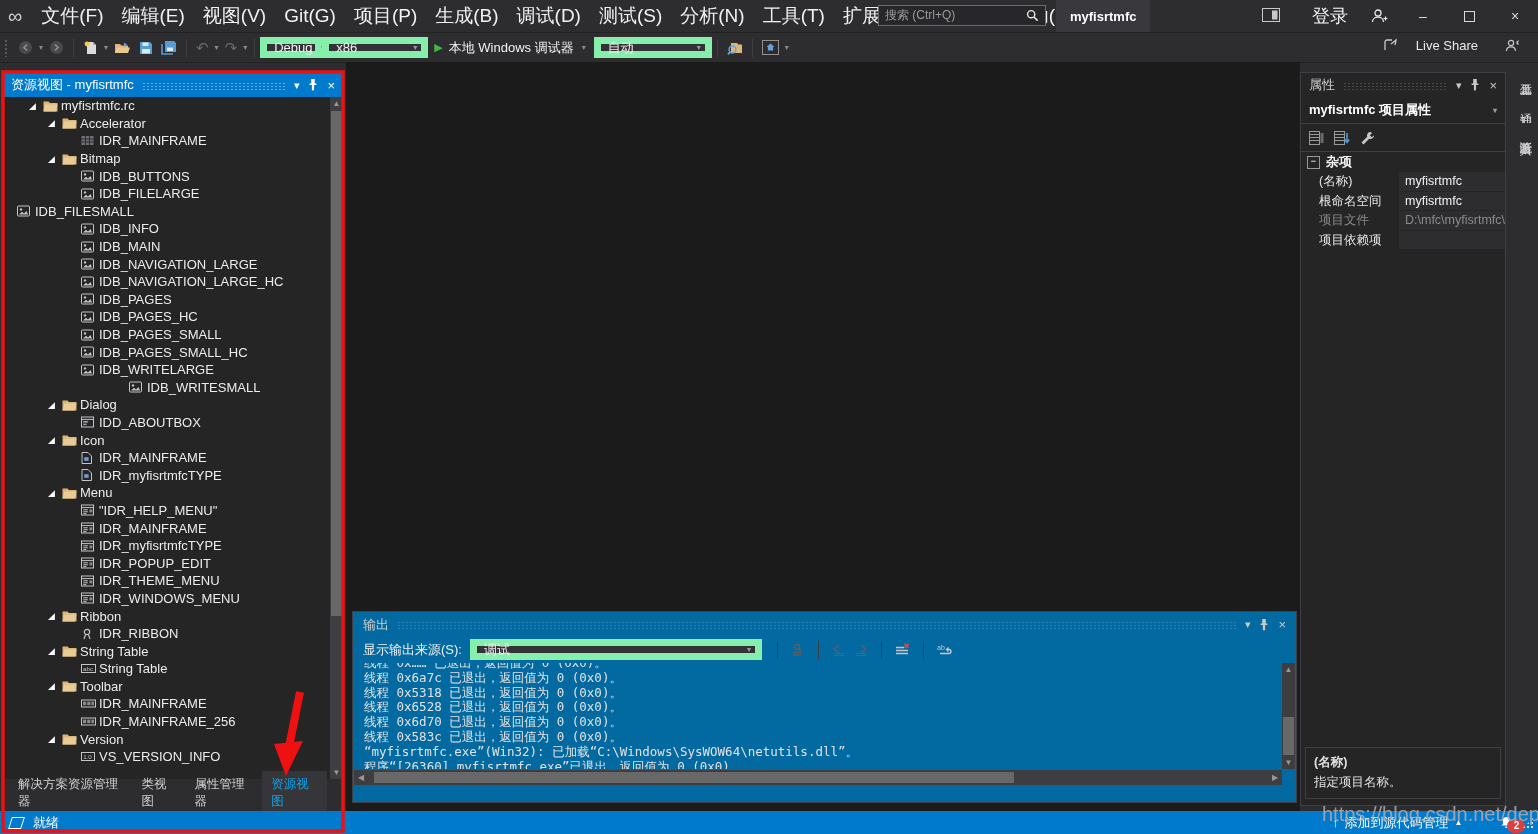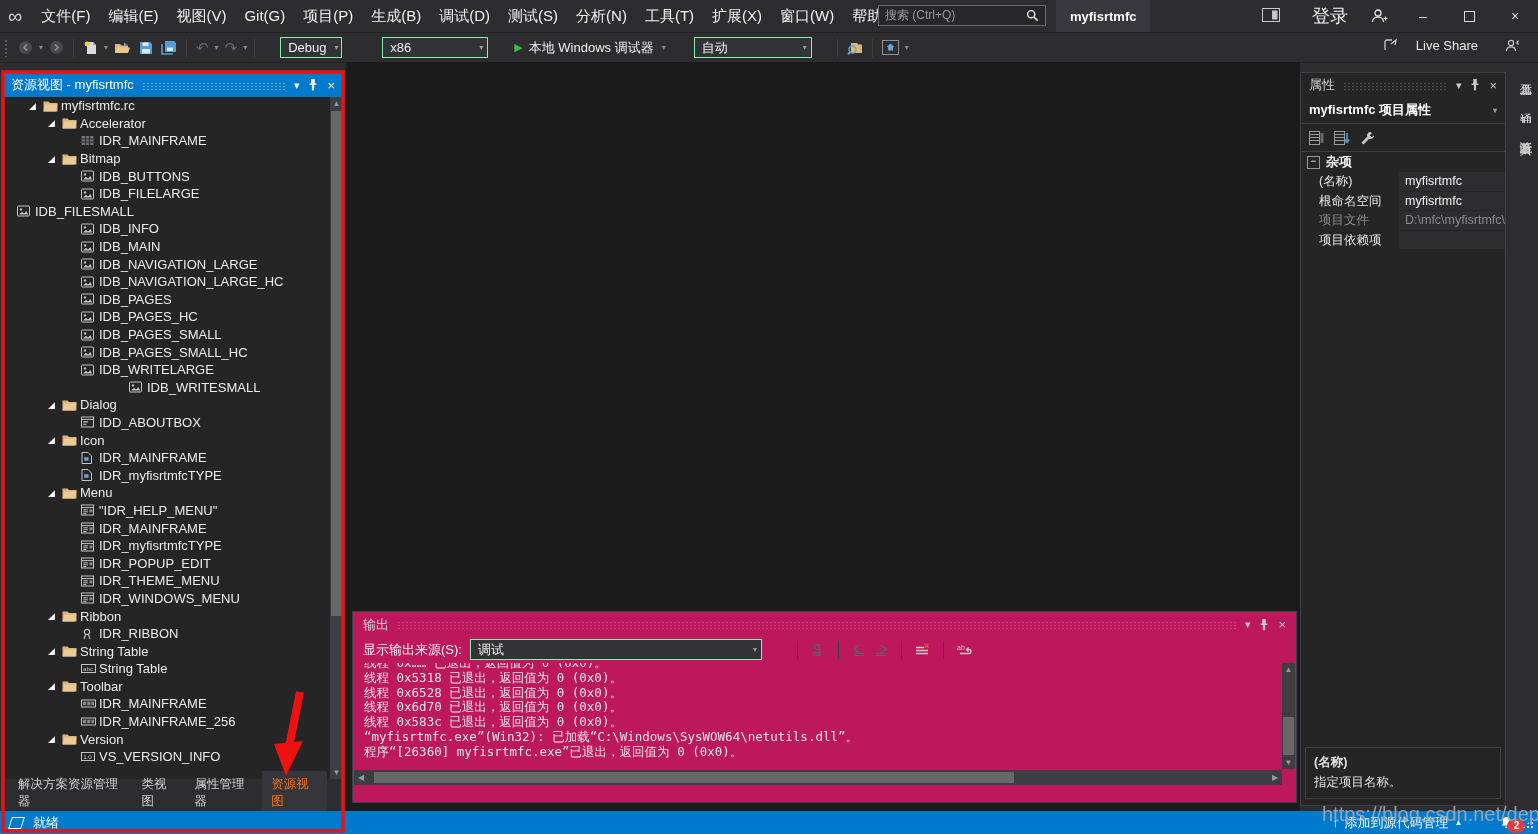--- a/index.html
+++ b/index.html
@@ -2,36 +2,36 @@
 <html><head>
 <meta charset="utf-8">
 <style>
   html,body{margin:0;padding:0;}
   body{width:1538px;height:834px;position:relative;overflow:hidden;background:#2d2d30;
        font-family:"Liberation Sans",sans-serif;color:#f1f1f1;-webkit-font-smoothing:antialiased;}
   
   .titlebar{position:absolute;left:0;top:0;width:1538px;height:32px;background:#2d2d30;display:flex;align-items:center;border-bottom:1px solid #222224;}
   .vslogo{font-size:20px;color:#cfcfd6;margin:0 10px 0 8px;line-height:1;}
   .menubar{display:flex;align-items:center;height:100%;}
-  .menu-item{font-size:15px;color:#f1f1f1;padding:0 9px;line-height:32px;cursor:default;}
+  .menu-item{font-size:19px;color:#f1f1f1;padding:0 9px;line-height:32px;cursor:default;}
   .search{position:absolute;left:878px;top:5px;width:168px;height:21px;background:#27272b;border:1px solid #6a6a6e;display:flex;align-items:center;justify-content:space-between;padding:0 6px;box-sizing:border-box;}
   .search-ph{font-size:12px;color:#9a9a9a;}
   .wintitle{position:absolute;left:1056px;top:0;height:32px;display:flex;align-items:center;padding:0 14px;background:#39393d;font-size:13px;font-weight:bold;color:#ffffff;}
   .preview-ic{position:absolute;left:1262px;top:8px;}
   .signin{position:absolute;left:1312px;top:0;height:32px;display:flex;align-items:center;gap:22px;font-size:18px;}
   .winbtns{position:absolute;right:0;top:0;height:32px;display:flex;}
   .winbtn{width:46px;height:32px;display:flex;align-items:center;justify-content:center;color:#d8d8d8;font-size:14px;}
   .maxbox{width:9px;height:9px;border:1px solid #d8d8d8;display:inline-block;}
   
   .toolbar{position:absolute;left:0;top:33px;width:1538px;height:29px;background:#2d2d30;display:flex;align-items:center;border-bottom:1px solid #222224;}
   .grip{width:4px;height:18px;margin:0 6px 0 4px;background-image:radial-gradient(circle,#5a5a5e 1px,transparent 1px);background-size:4px 4px;}
   .tbtn{display:flex;align-items:center;justify-content:center;padding:0 4px;height:24px;}
   .tsep{width:1px;height:18px;background:#3f3f46;margin:0 5px;}
   .ddsmall{font-size:8px;color:#8a8a8a;padding:0 2px;}
-  .combo{height:21px;background:#333337;border:1px solid #86efac;display:flex;align-items:center;justify-content:space-between;font-size:13px;color:#f1f1f1;padding:0 4px 0 7px;box-sizing:border-box;margin:0 20px;}
+  .combo{height:21px;background:#333337;border:7px solid #86efac;display:flex;align-items:center;justify-content:space-between;font-size:13px;color:#f1f1f1;padding:0 4px 0 7px;box-sizing:border-box;margin:0 0;}
   .combo .ca{font-size:8px;color:#9a9a9a;margin-left:8px;}
   .runbtn{display:flex;align-items:center;gap:6px;margin:0 6px;font-size:13px;color:#f1f1f1;}
   .play{color:#3fba41;font-size:11px;}
   .liveshare{position:absolute;right:60px;top:38px;display:flex;align-items:flex-start;gap:18px;font-size:13px;color:#e8e8e8;}
   .feedback{position:absolute;right:18px;top:38px;}
   
   .left-panel{position:absolute;left:3px;top:73px;width:340px;height:706px;background:#252526;}
   .panel-hdr{height:24px;display:flex;align-items:center;padding:0 4px 0 8px;font-size:13px;box-sizing:border-box;}
   .panel-hdr.active{background:#007acc;color:#ffffff;}
   .panel-hdr.inactive{background:#252526;color:#d0d0d0;}
@@ -42,25 +42,25 @@
   .tree{position:absolute;left:0;top:24px;right:0;bottom:0;overflow:hidden;background:#252526;}
   .tree-row{height:17.6px;display:flex;align-items:center;font-size:13px;color:#ececec;white-space:nowrap;}
   .tree-arrow{width:14px;font-size:9px;color:#fbfbfb;text-align:left;flex:none;}
   .tree-ic{width:18px;flex:none;display:flex;align-items:center;}
   .vsb{position:absolute;right:0;top:0;width:13px;bottom:0;background:#3e3e42;}
   .vsb .ar{position:absolute;left:0;width:13px;height:13px;color:#999;font-size:8px;text-align:center;line-height:13px;}
   .vsb .thumb{position:absolute;left:1px;width:11px;background:#686868;}
   
   .bottom-tabs{position:absolute;left:3px;top:779px;width:324px;height:28px;background:#2d2d30;display:flex;align-items:center;padding-left:6px;box-sizing:border-box;}
   .btab{font-size:12.5px;color:#d0d0d0;padding:5px 9px;}
-  .btab.active{color:#f97316;background:#35353a;}
+  .btab.active{color:#0ea5e9;background:#35353a;}
   
   .editor{position:absolute;left:346px;top:62px;width:954px;height:749px;background:#1b1b1c;}
   
-  .output{position:absolute;left:352px;top:611px;width:945px;height:192px;background:#be185d;border:1px solid #3f3f46;box-sizing:border-box;}
+  .output{position:absolute;left:352px;top:611px;width:945px;height:192px;background:#0369a1;border:1px solid #3f3f46;box-sizing:border-box;}
   .out-hdr{height:25px;display:flex;align-items:center;padding:0 6px 0 10px;font-size:13px;color:#d0d0d0;}
   .srcrow{height:25px;display:flex;align-items:center;padding-left:10px;font-size:13px;color:#f1f1f1;}
   .srccombo{width:292px;margin-left:8px;}
   .oicons{display:flex;align-items:center;margin-left:10px;gap:8px;}
   .outtext{position:absolute;left:1px;top:51px;right:14px;bottom:33px;overflow:hidden;font-family:"DejaVu Sans Mono",monospace;font-size:12.5px;color:#e2e2e2;}
   .outlines{position:relative;top:-7px;padding-left:10px;}
   .oline{height:14.8px;line-height:14.8px;white-space:nowrap;}
   .outvsb{position:absolute;right:1px;top:51px;width:13px;bottom:33px;background:#3e3e42;}
   .hsb{position:absolute;left:1px;right:14px;bottom:17px;height:15px;background:#3e3e42;display:flex;align-items:center;}
   .hsb .ar{width:14px;color:#999;font-size:8px;text-align:center;}
@@ -741,20 +741,21 @@
             <text x="0" y="6.5" font-size="7" fill="#c8c8c8" font-family="sans-serif">ab</text>
             <path d="M3 10.5h9a2 2 0 000-4h-2" fill="none" stroke="#c8c8c8" stroke-width="1.3"></path>
             <path d="M11.5 4.5l-2 2 2 2" fill="none" stroke="#c8c8c8" stroke-width="1.3"></path>
           </svg>
       </span>
     </div>
   </div>
   <div class="outtext">
     <div class="outlines" id="outlines">
         <div class="oline">线程 0x…… 已退出，返回值为 0 (0x0)。</div>
+        <div class="oline">线程 0x6a7c 已退出，返回值为 0 (0x0)。</div>
         <div class="oline">线程 0x5318 已退出，返回值为 0 (0x0)。</div>
         <div class="oline">线程 0x6528 已退出，返回值为 0 (0x0)。</div>
         <div class="oline">线程 0x6d70 已退出，返回值为 0 (0x0)。</div>
         <div class="oline">线程 0x583c 已退出，返回值为 0 (0x0)。</div>
         <div class="oline">“myfisrtmfc.exe”(Win32): 已加载“C:\Windows\SysWOW64\netutils.dll”。</div>
         <div class="oline">程序“[26360] myfisrtmfc.exe”已退出，返回值为 0 (0x0)。</div>
       </div>
   </div>
   <div class="outvsb">
     <span class="ar" style="position:absolute;top:0;left:0;width:13px;color:#999;font-size:8px;text-align:center;line-height:13px;">▲</span>

